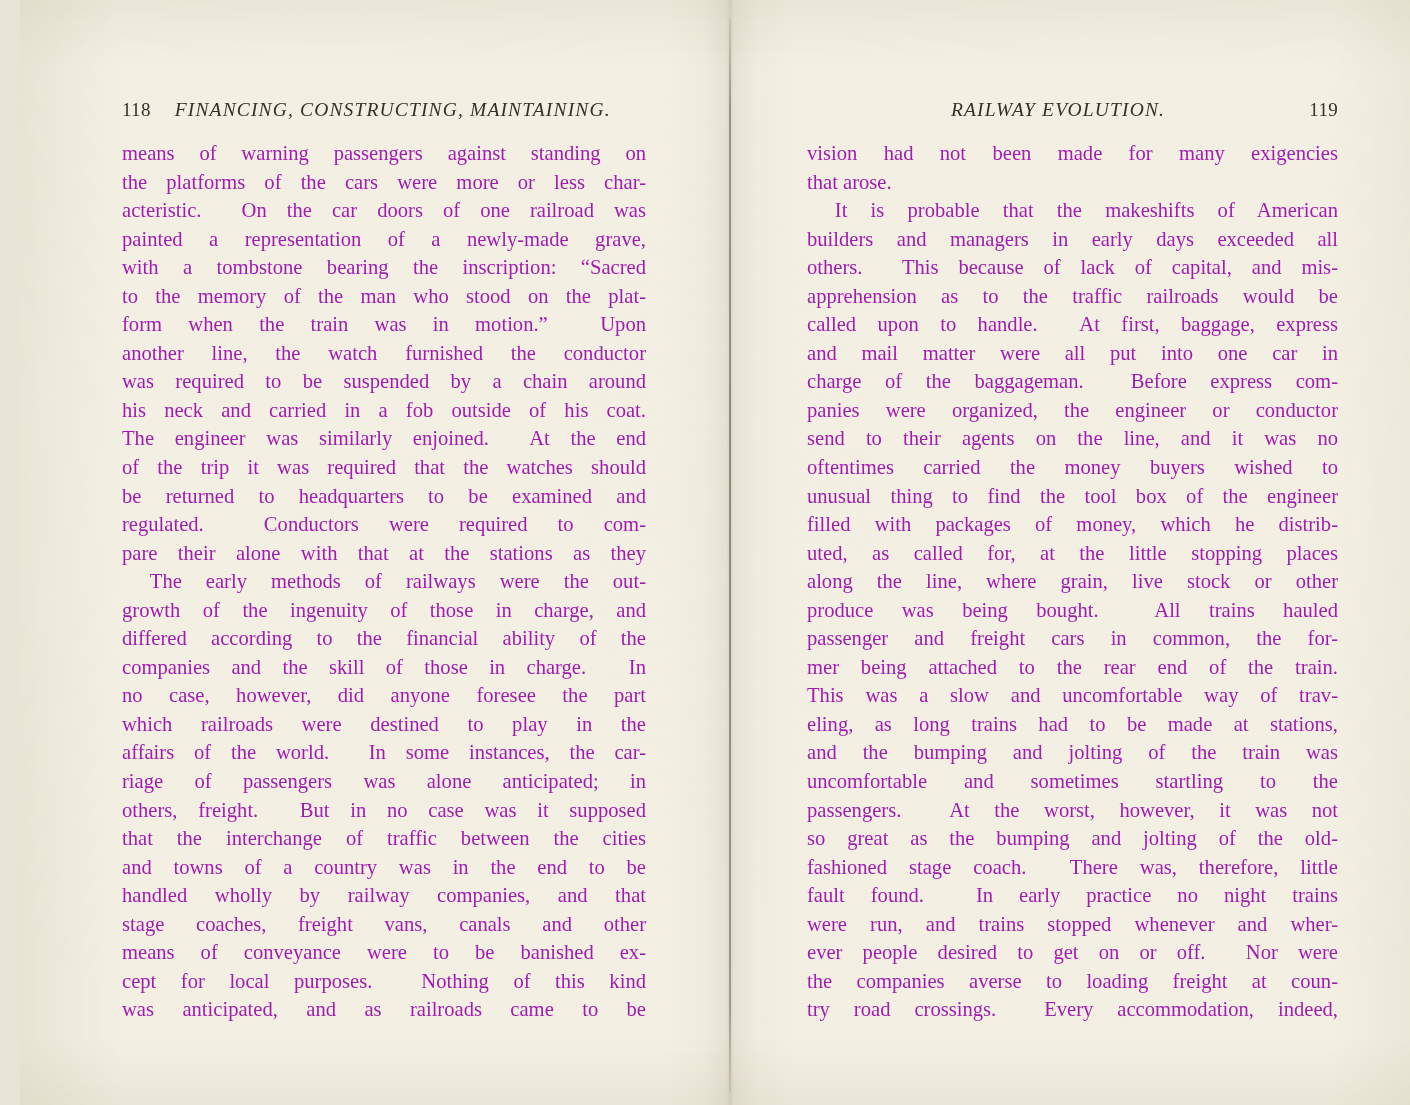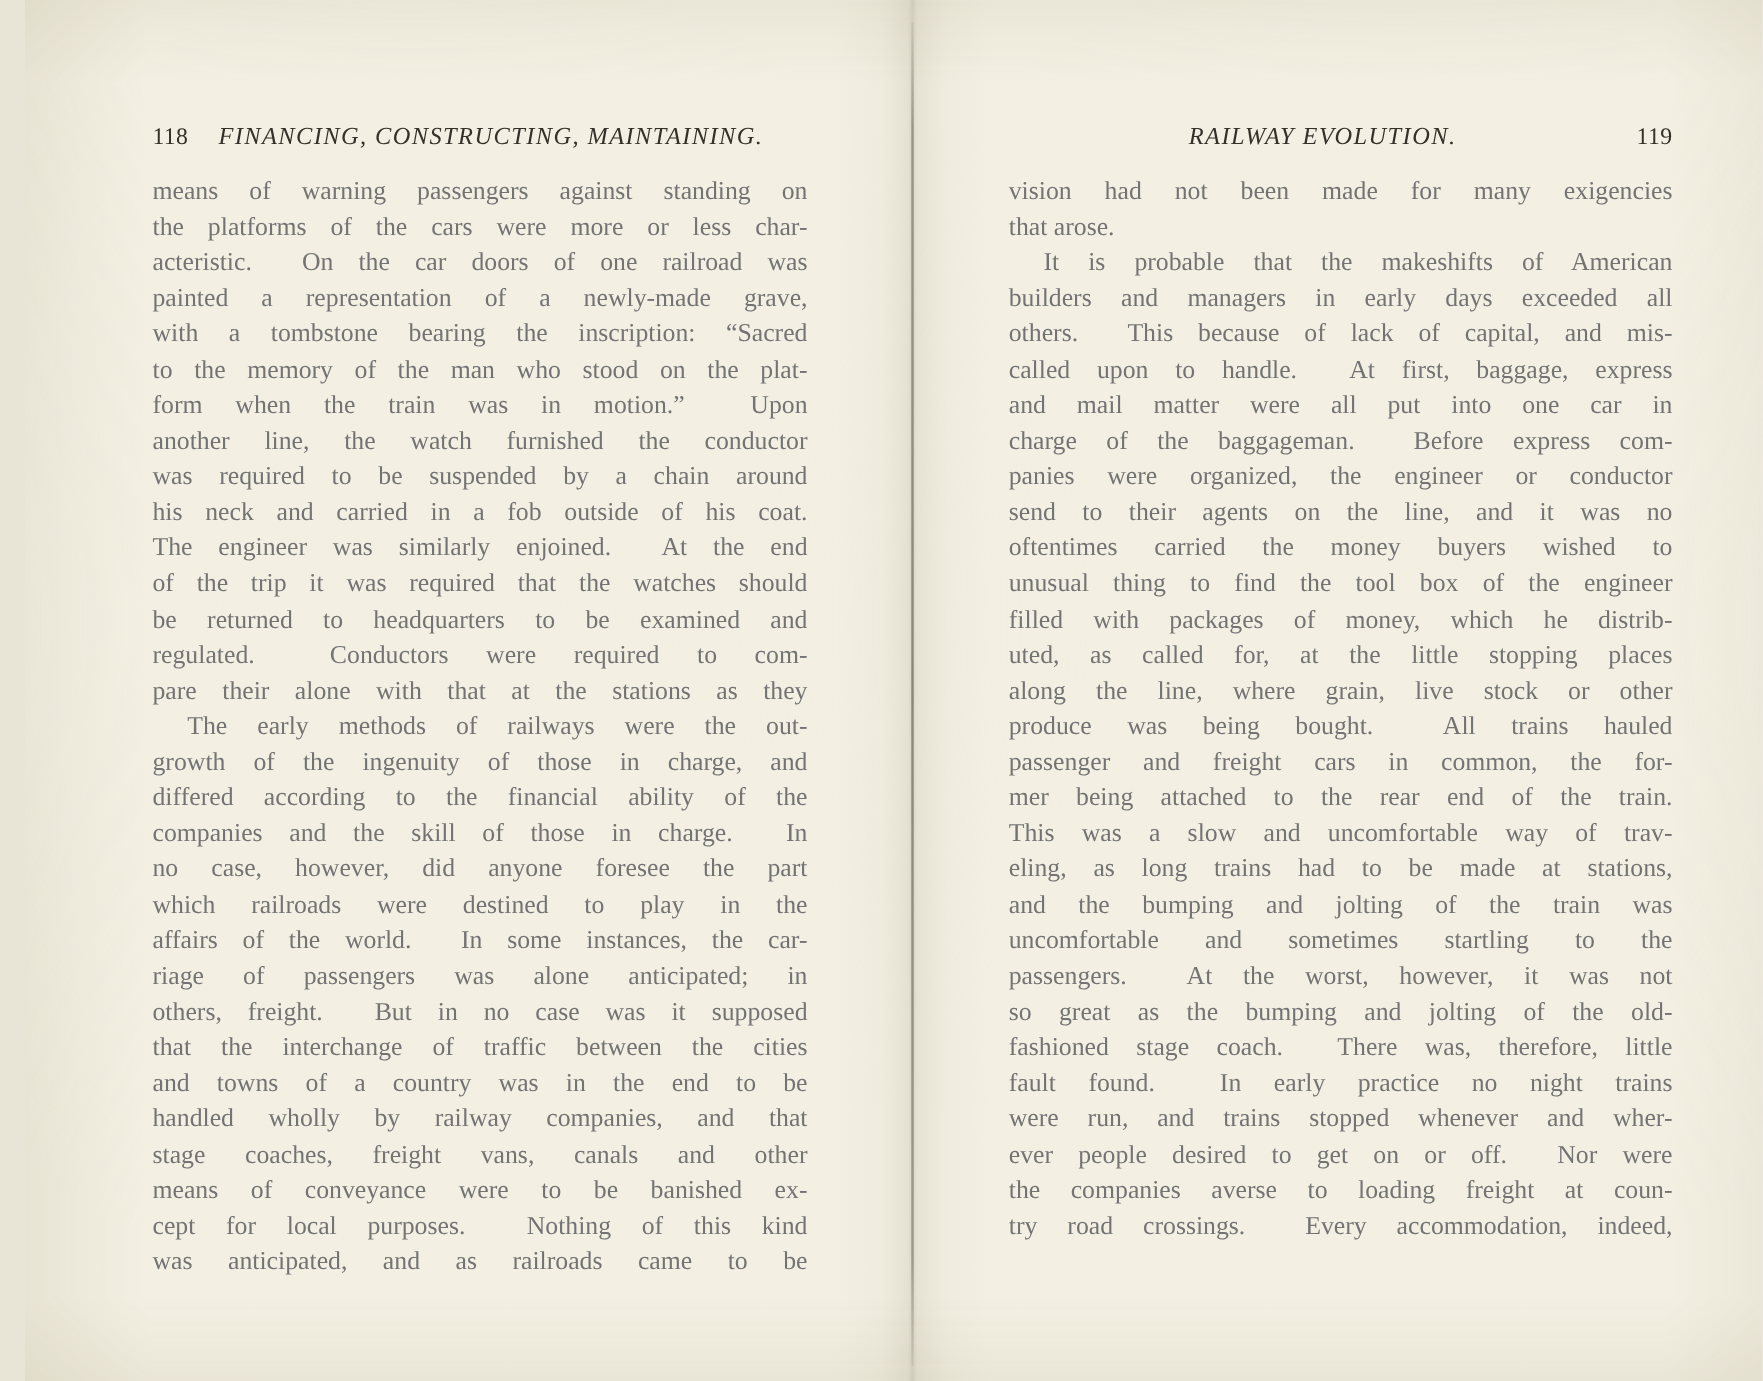--- a/index.html
+++ b/index.html
@@ -106,21 +106,21 @@
   }
 
   
   .text-column {
     position: absolute;
     top: 139px;
     font-size: 20.6px;
     line-height: 28.55px;
     text-align: justify;
     text-justify: inter-word;
-    color: #737373;
+    color: #a21caf;
   }
   #column-left  { left: 102px; width: 524px; }
   #column-right { left: 79px;  width: 531px; }
 
   
   .line {
     display: block;
     text-align: justify;
     white-space: pre-wrap;
     height: 28.55px;
@@ -185,20 +185,21 @@
     <div class="running-head" id="running-head-right">
       <span class="head-title">RAILWAY EVOLUTION.</span>
       <span class="folio">119</span>
     </div>
     <div class="text-column" id="column-right">
         <div class="line">vision had not been made for many exigencies</div>
         <div class="line last">that arose.</div>
         <div class="line indent">It is probable that the makeshifts of American</div>
         <div class="line">builders and managers in early days exceeded all</div>
         <div class="line">others.  This because of lack of capital, and mis-</div>
+        <div class="line">apprehension as to the traffic railroads would be</div>
         <div class="line">called upon to handle.  At first, baggage, express</div>
         <div class="line">and mail matter were all put into one car in</div>
         <div class="line">charge of the baggageman.  Before express com-</div>
         <div class="line">panies were organized, the engineer or conductor</div>
         <div class="line">send to their agents on the line, and it was no</div>
         <div class="line">oftentimes carried the money buyers wished to</div>
         <div class="line">unusual thing to find the tool box of the engineer</div>
         <div class="line">filled with packages of money, which he distrib-</div>
         <div class="line">uted, as called for, at the little stopping places</div>
         <div class="line">along the line, where grain, live stock or other</div>

